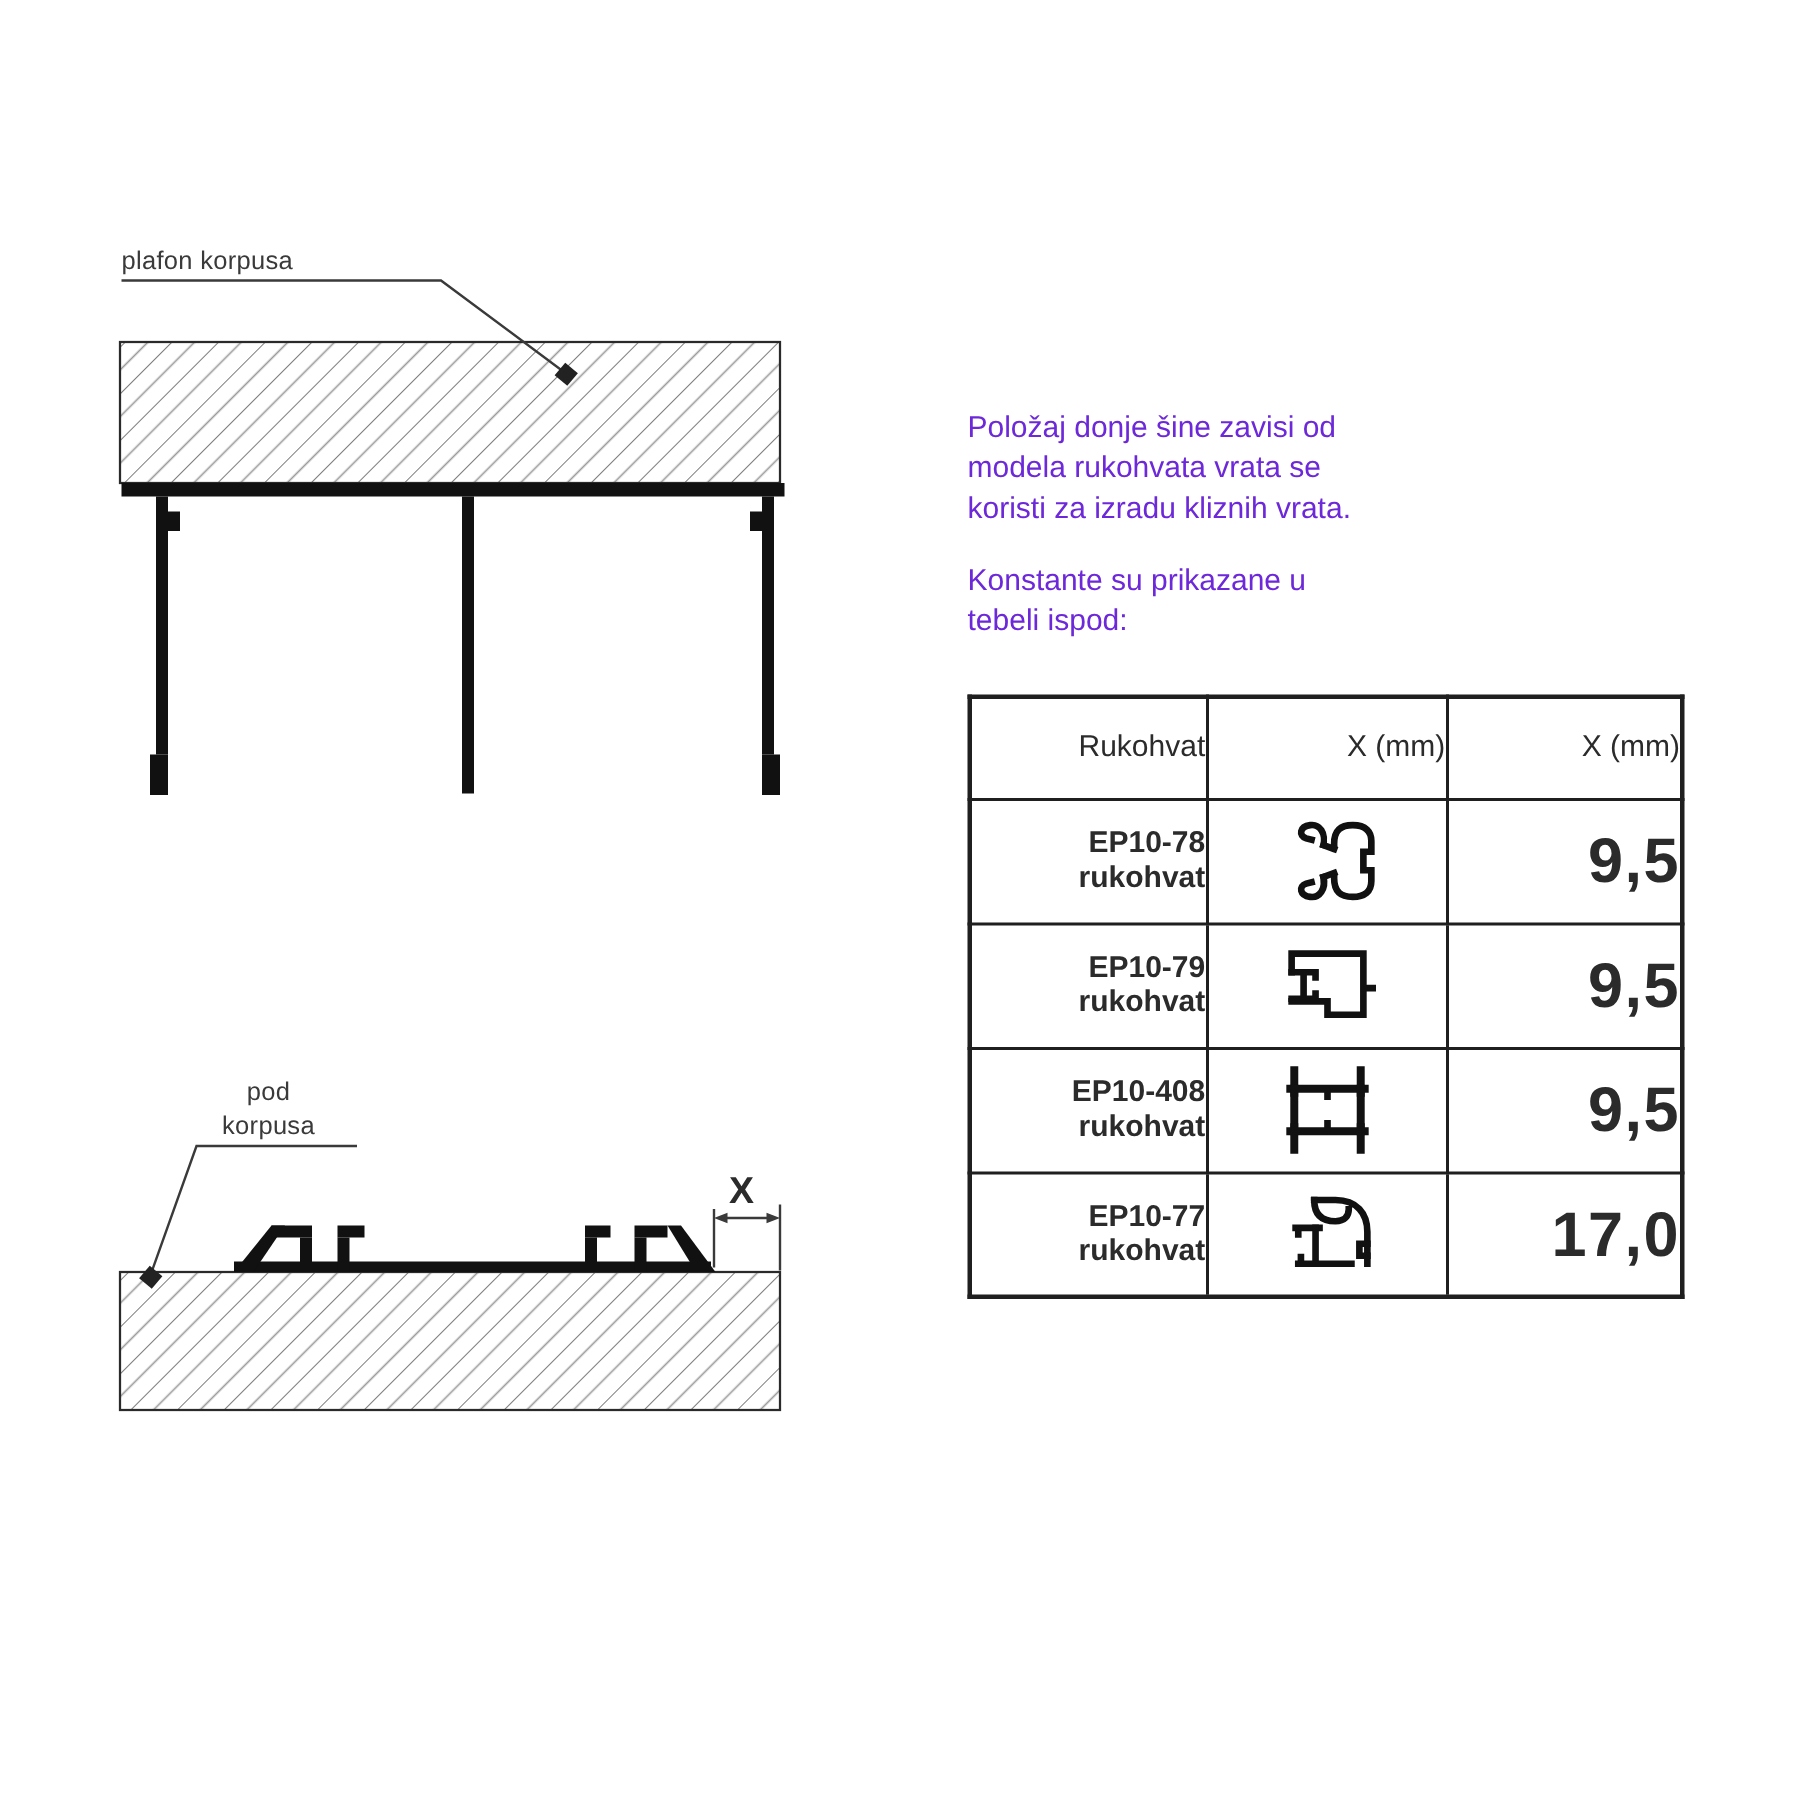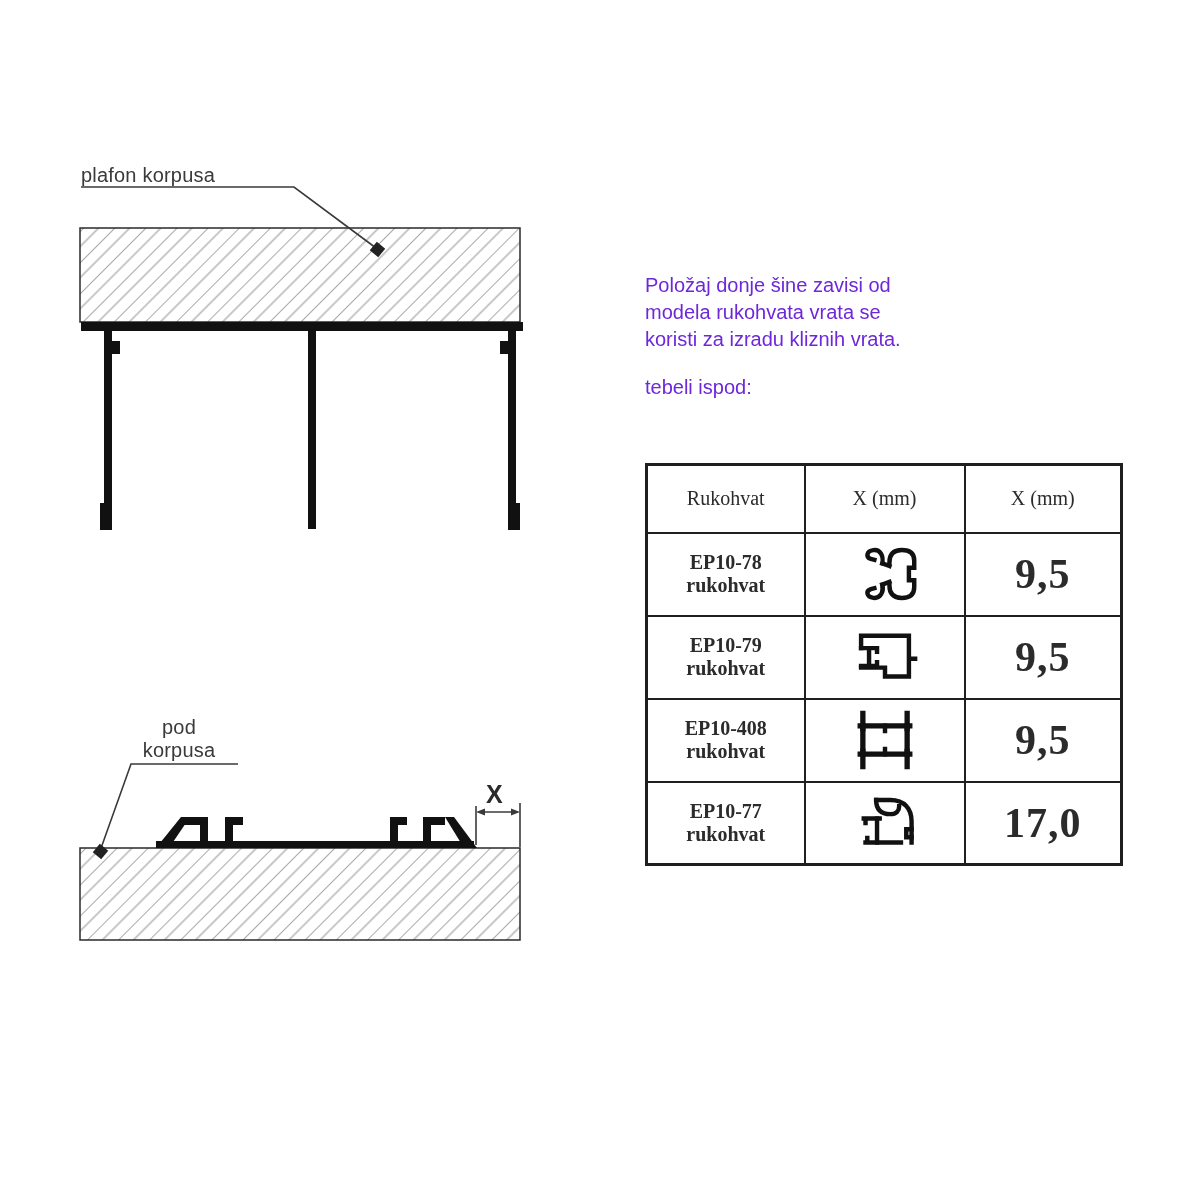--- a/index.html
+++ b/index.html
@@ -3,33 +3,33 @@
 <meta charset="utf-8">
 <style>
   html,body{margin:0;padding:0;background:#ffffff;}
   .canvas{
     position:relative;width:1201px;height:1201px;background:#ffffff;
     font-family:"Liberation Sans", sans-serif;overflow:hidden;
   }
   .abs{position:absolute;}
   .drawing{position:absolute;left:0;top:0;}
   .diagram-label{
-    font-size:20px;color:#3a3a3a;letter-spacing:0.2px;white-space:nowrap;
+    font-size:17px;color:#3a3a3a;letter-spacing:0.2px;white-space:nowrap;
   }
   .floor-label{width:118px;text-align:center;line-height:23px;}
   .dim-x{font-size:25px;font-weight:bold;color:#2b2b2b;}
   .desc{left:645px;font-size:20px;color:#6d28d9;line-height:27px;}
   .desc div{white-space:nowrap;}
   table.spec{
     position:absolute;left:645px;top:463px;width:475px;height:403px;
     border-collapse:collapse;table-layout:fixed;background:#fff;
   }
   table.spec th, table.spec td{
-    border:2px solid #1f1f1f;text-align:center;vertical-align:middle;
-    padding:0;color:#2b2b2b;font-family:Liberation Serif, serif;
+    border:2px solid #1f1f1f;text-align:right;vertical-align:middle;
+    padding:0;color:#2b2b2b;
   }
   table.spec{border:3px solid #1f1f1f;}
   table.spec thead tr{height:68px;}
   table.spec tbody tr{height:67px;padding-left:38px;}
   th.hdr{font-weight:normal;font-size:20px;color:#333333;}
   .model-name{font-weight:bold;font-size:20px;line-height:23px;}
   .model-type{font-weight:bold;font-size:20px;line-height:23px;}
   td.val{font-weight:bold;font-size:42px;letter-spacing:1px;}
   .icon-cell svg{display:block;margin:0 auto;}
 </style>
@@ -107,20 +107,21 @@
   </div>
 
   <div class="abs dim-x" style="left:486px;top:780px;">X</div>
 
   <div class="abs desc" style="top:272px;">
     <div>Položaj donje šine zavisi od</div>
     <div>modela rukohvata vrata se</div>
     <div>koristi za izradu kliznih vrata.</div>
   </div>
   <div class="abs desc" style="top:374px;">
+    <div>Konstante su prikazane u</div>
     <div>tebeli ispod:</div>
   </div>
 
   <table class="spec">
     <colgroup>
         <col style="width:158px">
         <col style="width:160px">
         <col style="width:157px">
       </colgroup>
     <thead>

